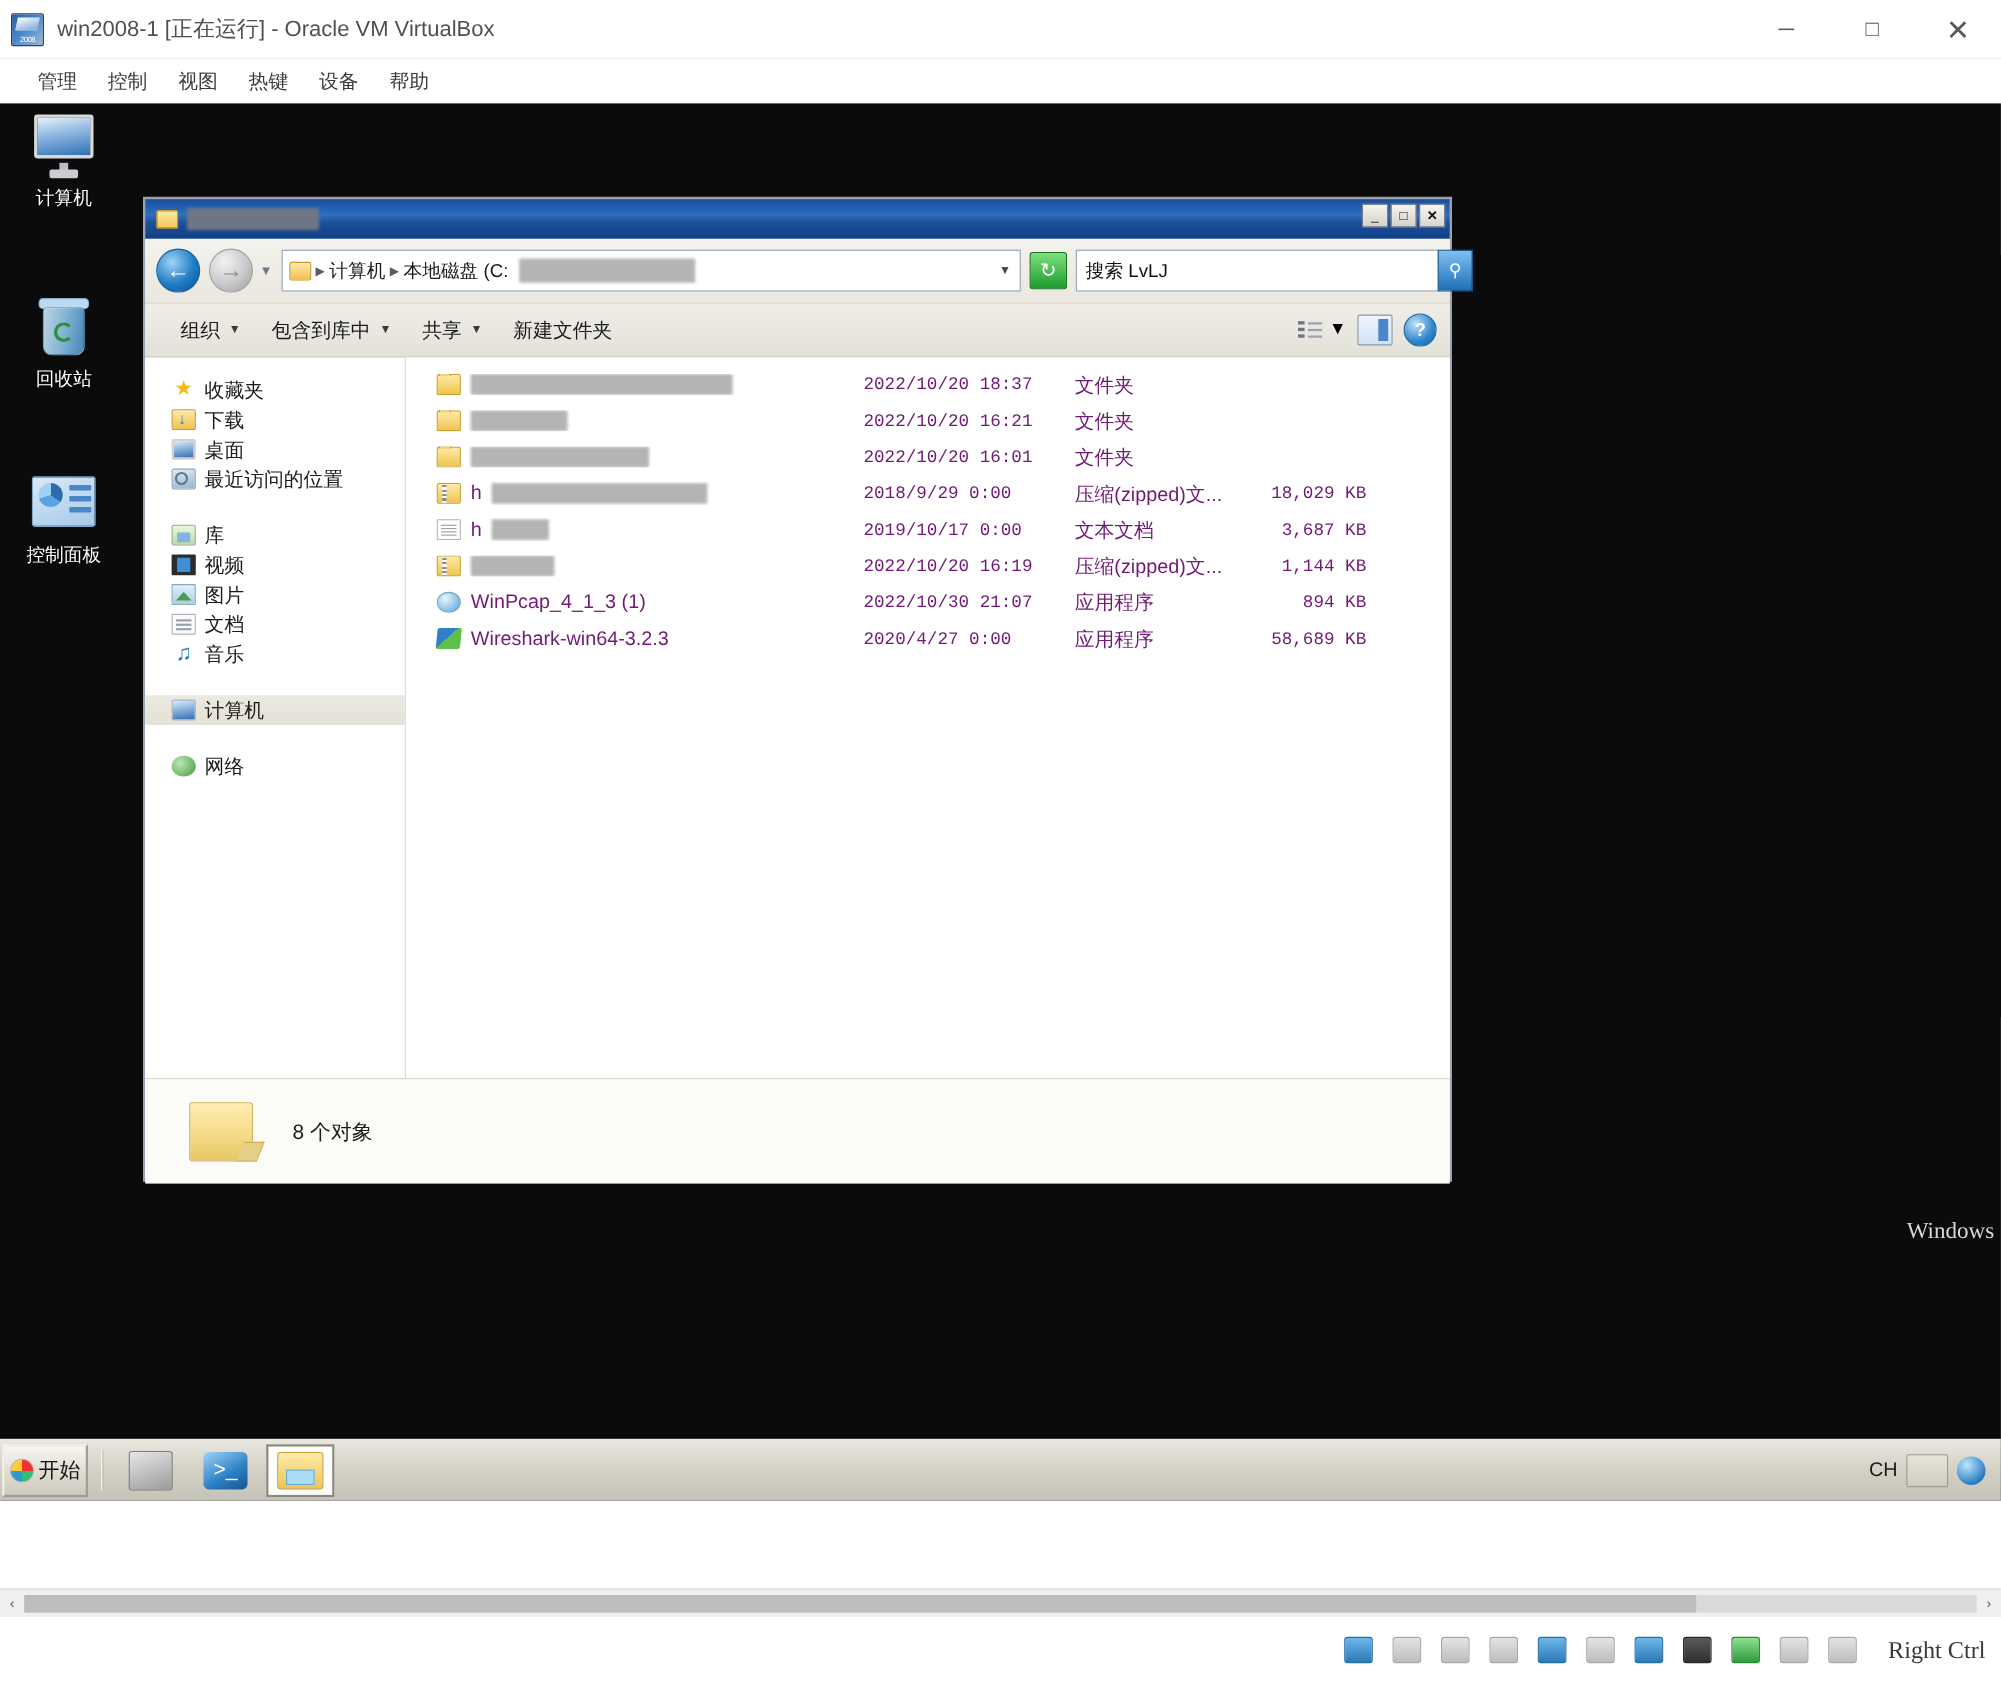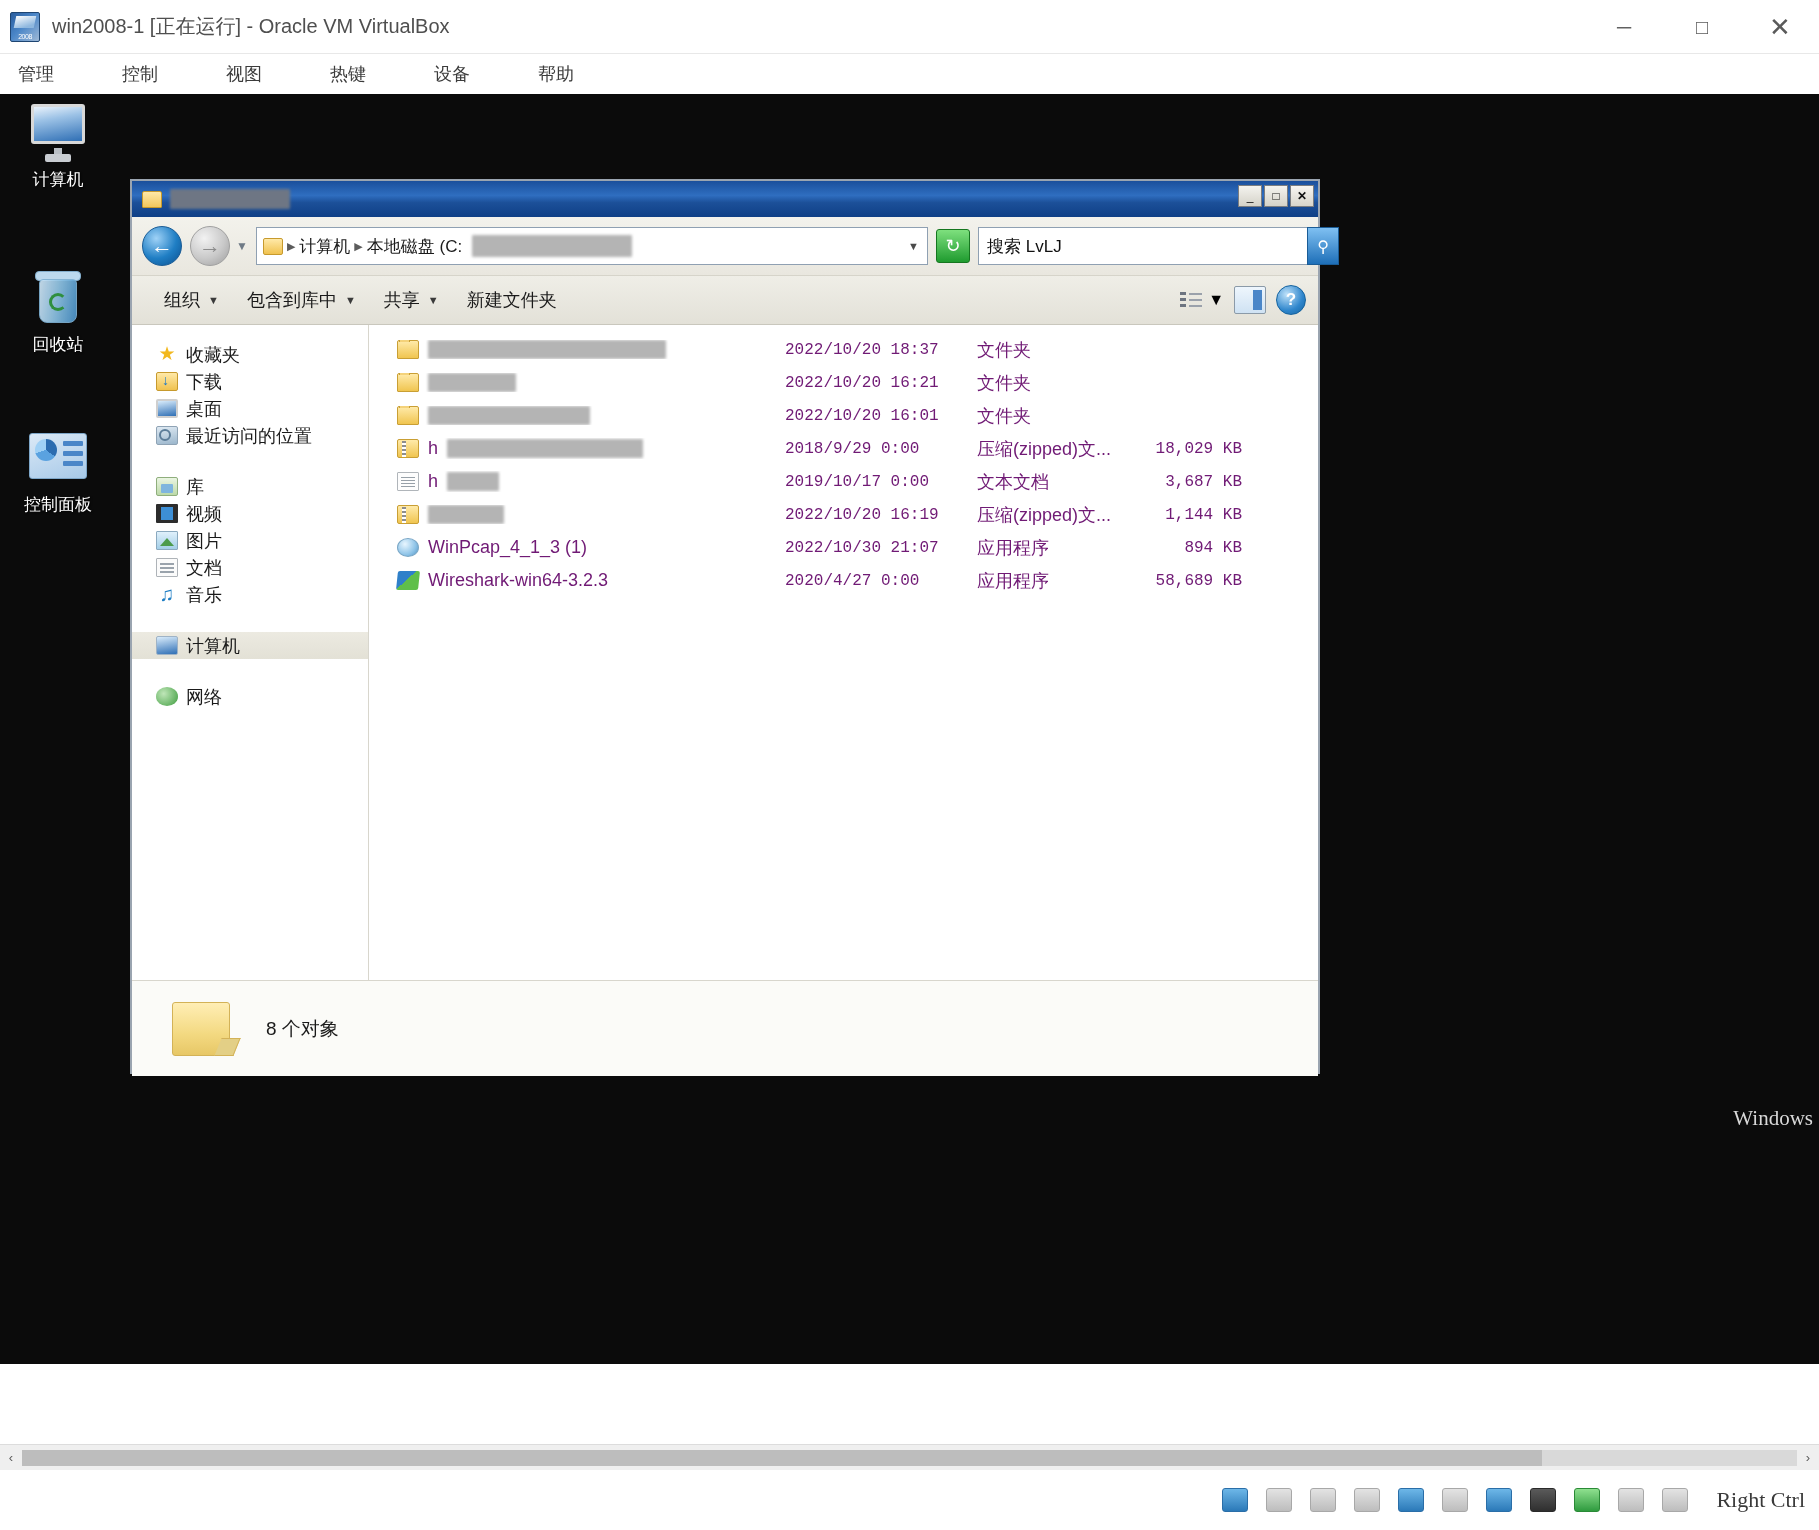--- a/index.html
+++ b/index.html
@@ -38,21 +38,21 @@
   }
   .vbox-winbtns { position:absolute; right:0; top:0; height:54px; display:flex; }
   .vbox-winbtn {
     width:78px; height:54px; display:flex; align-items:center; justify-content:center;
     color:#5a5a5a; font-size:20px; font-family:"Liberation Sans",sans-serif;
   }
   .vbox-winbtn.close { font-size:26px; font-weight:300; }
 
   .vbox-menubar {
     position:absolute; left:0; top:54px; width:1819px; height:40px;
-    background:#ffffff; display:flex; align-items:center; padding-left:4px;gap:40px;
+    background:#ffffff; display:flex; align-items:center; padding-left:20px;
   }
   .vbox-menu-item {
     font-size:18px; color:#3c3c3c; padding:4px 14px;
     font-family:"Liberation Sans",sans-serif; white-space:nowrap;
   }
 
   
   .guest {
     position:absolute; left:0; top:94px; width:1819px; height:1270px;
     background:#0b0b0b; overflow:hidden;
@@ -627,20 +627,43 @@
       </div>
 
       <div class="exp-status">
         <div class="status-folder"></div>
         <div class="status-text">8 个对象</div>
       </div>
     </div>
 
     <div class="watermark">Windows</div>
 
+    <div class="taskbar">
+      <div class="startbtn">
+        <span class="start-orb"></span>
+        <span>开始</span>
+      </div>
+      <div class="tb-sep"></div>
+
+      <div class="tb-item">
+        <span class="ti-srv"></span>
+      </div>
+      <div class="tb-item">
+        <span class="ti-ps">&gt;_</span>
+      </div>
+      <div class="tb-item active">
+        <span class="ti-exp"></span>
+      </div>
+
+      <div class="tray">
+        <div class="tray-item">CH</div>
+        <div class="tray-box"></div>
+        <div class="tray-globe"></div>
+      </div>
+    </div>
   </div>
 
   <div class="vbox-hscroll">
     <div class="hs-arrow">‹</div>
     <div class="hs-track">
       <div class="hs-thumb"></div>
     </div>
     <div class="hs-arrow">›</div>
   </div>
 

